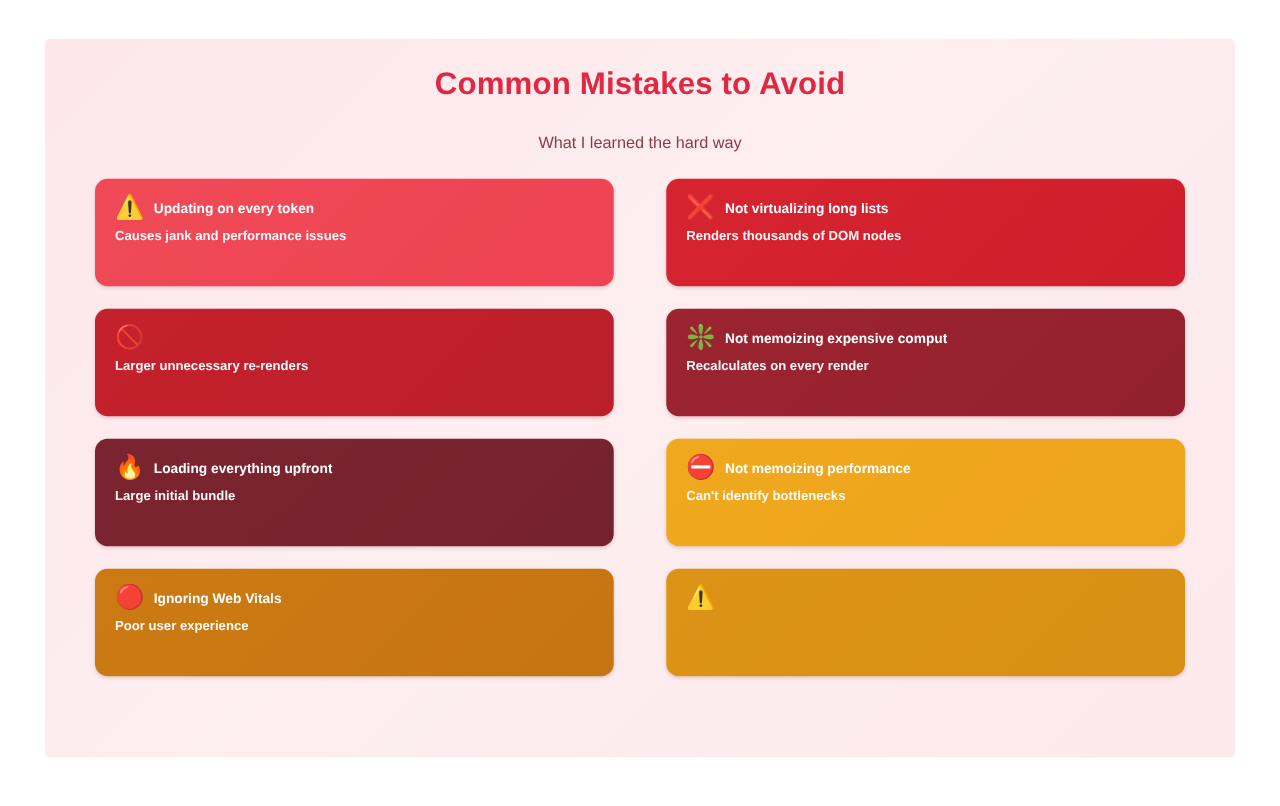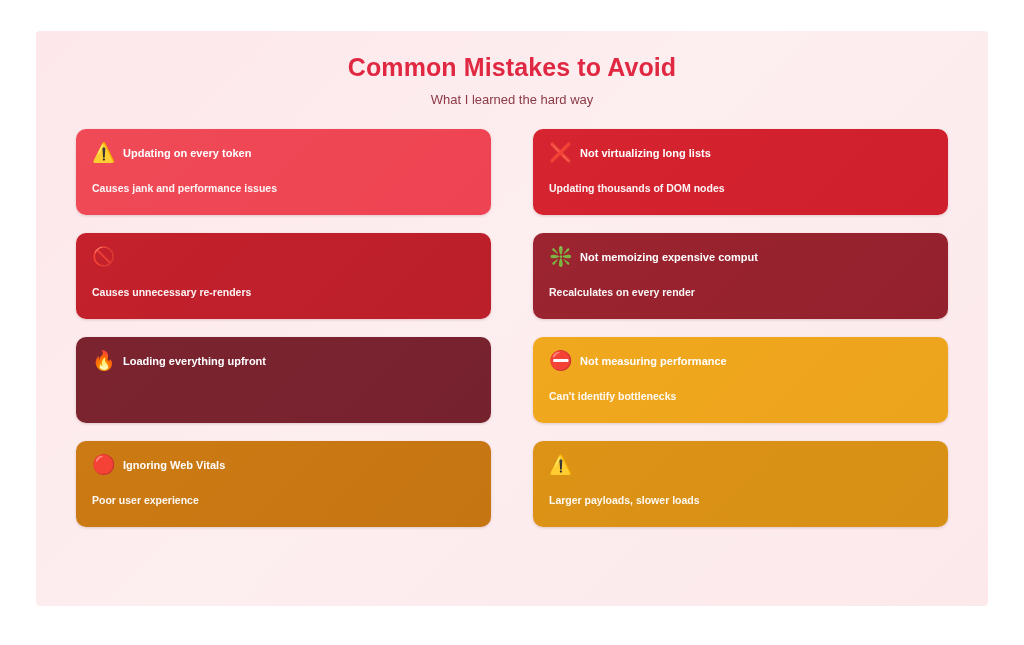--- a/index.html
+++ b/index.html
@@ -27,21 +27,21 @@
     text-align: center;
   }
   .title {
     font-size: 25px;
     font-weight: bold;
     color: #e02843;
     letter-spacing: 0.1px;
     margin: 0;
   }
   .subtitle {
-    margin: 10px 0 0 0;
+    margin: 24px 0 0 0;
     font-size: 13px;
     color: #8b3a46;
   }
   .grid {
     margin: 22px auto 0 auto;
     width: 872px;
     display: grid;
     grid-template-columns: 415px 415px;
     column-gap: 42px;
     row-gap: 18px;
@@ -67,21 +67,21 @@
     flex: 0 0 auto;
   }
   .card-title {
     font-size: 11px;
     font-weight: bold;
     color: #ffffff;
     white-space: nowrap;
     overflow: hidden;
   }
   .card-desc {
-    margin-top: 20px;
+    margin-top: 7px;
     font-size: 10.5px;
     font-weight: bold;
     color: #ffffff;
     opacity: 0.95;
   }
   .card.c0 { background: linear-gradient(135deg, #f04a57 0%, #ee4352 100%); }
   .card.c1 { background: linear-gradient(135deg, #d62430 0%, #cf1f2c 100%); }
   .card.c2 { background: linear-gradient(135deg, #c4212c 0%, #bb1f2a 100%); }
   .card.c3 { background: linear-gradient(135deg, #9b2430 0%, #93212d 100%); }
   .card.c4 { background: linear-gradient(135deg, #7b2430 0%, #76222e 100%); }
@@ -106,62 +106,62 @@
         <span class="card-title">Updating on every token</span>
       </div>
       <div class="card-desc">Causes jank and performance issues</div>
     </div>
 
     <div class="card c1">
       <div class="card-head">
         <span class="card-icon">❌</span>
         <span class="card-title">Not virtualizing long lists</span>
       </div>
-      <div class="card-desc">Updating thousands of DOM nodes</div>
+      <div class="card-desc">Renders thousands of DOM nodes</div>
     </div>
 
     <div class="card c2">
       <div class="card-head">
         <span class="card-icon">🚫</span>
       </div>
-      <div class="card-desc">Causes unnecessary re-renders</div>
+      <div class="card-desc">Larger unnecessary re-renders</div>
     </div>
 
     <div class="card c3">
       <div class="card-head">
         <span class="card-icon">❇️</span>
         <span class="card-title">Not memoizing expensive comput</span>
       </div>
       <div class="card-desc">Recalculates on every render</div>
     </div>
 
     <div class="card c4">
       <div class="card-head">
         <span class="card-icon">🔥</span>
         <span class="card-title">Loading everything upfront</span>
       </div>
+      <div class="card-desc">Large initial bundle</div>
     </div>
 
     <div class="card c5">
       <div class="card-head">
         <span class="card-icon">⛔</span>
-        <span class="card-title">Not measuring performance</span>
+        <span class="card-title">Not memoizing performance</span>
       </div>
       <div class="card-desc">Can't identify bottlenecks</div>
     </div>
 
     <div class="card c6">
       <div class="card-head">
         <span class="card-icon">🔴</span>
         <span class="card-title">Ignoring Web Vitals</span>
       </div>
       <div class="card-desc">Poor user experience</div>
     </div>
 
     <div class="card c7">
       <div class="card-head">
         <span class="card-icon">⚠️</span>
       </div>
-      <div class="card-desc">Larger payloads, slower loads</div>
     </div>
 
   </div>
 </div>
 
 </body></html>

